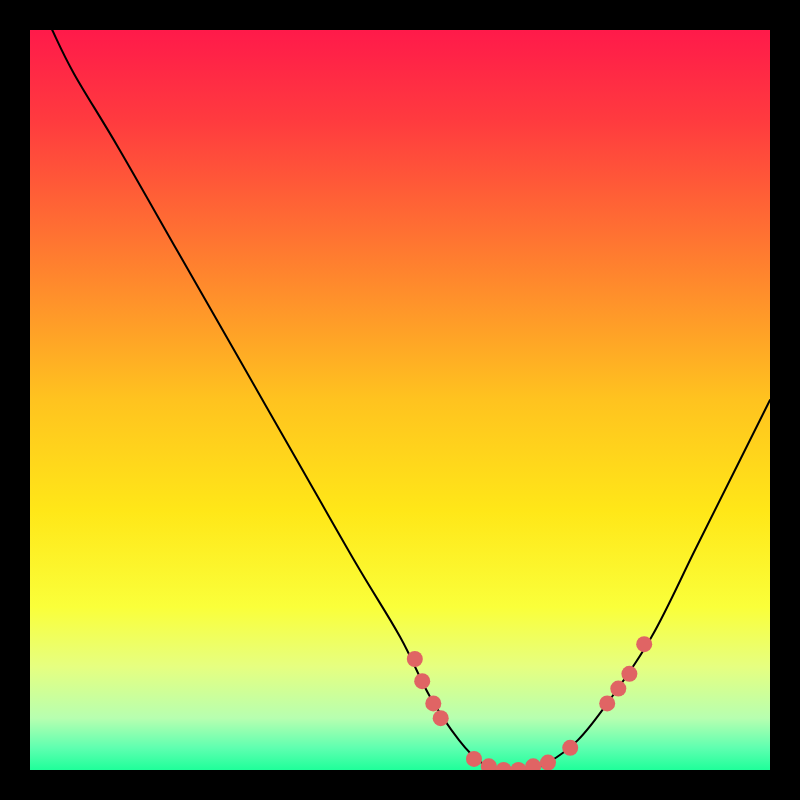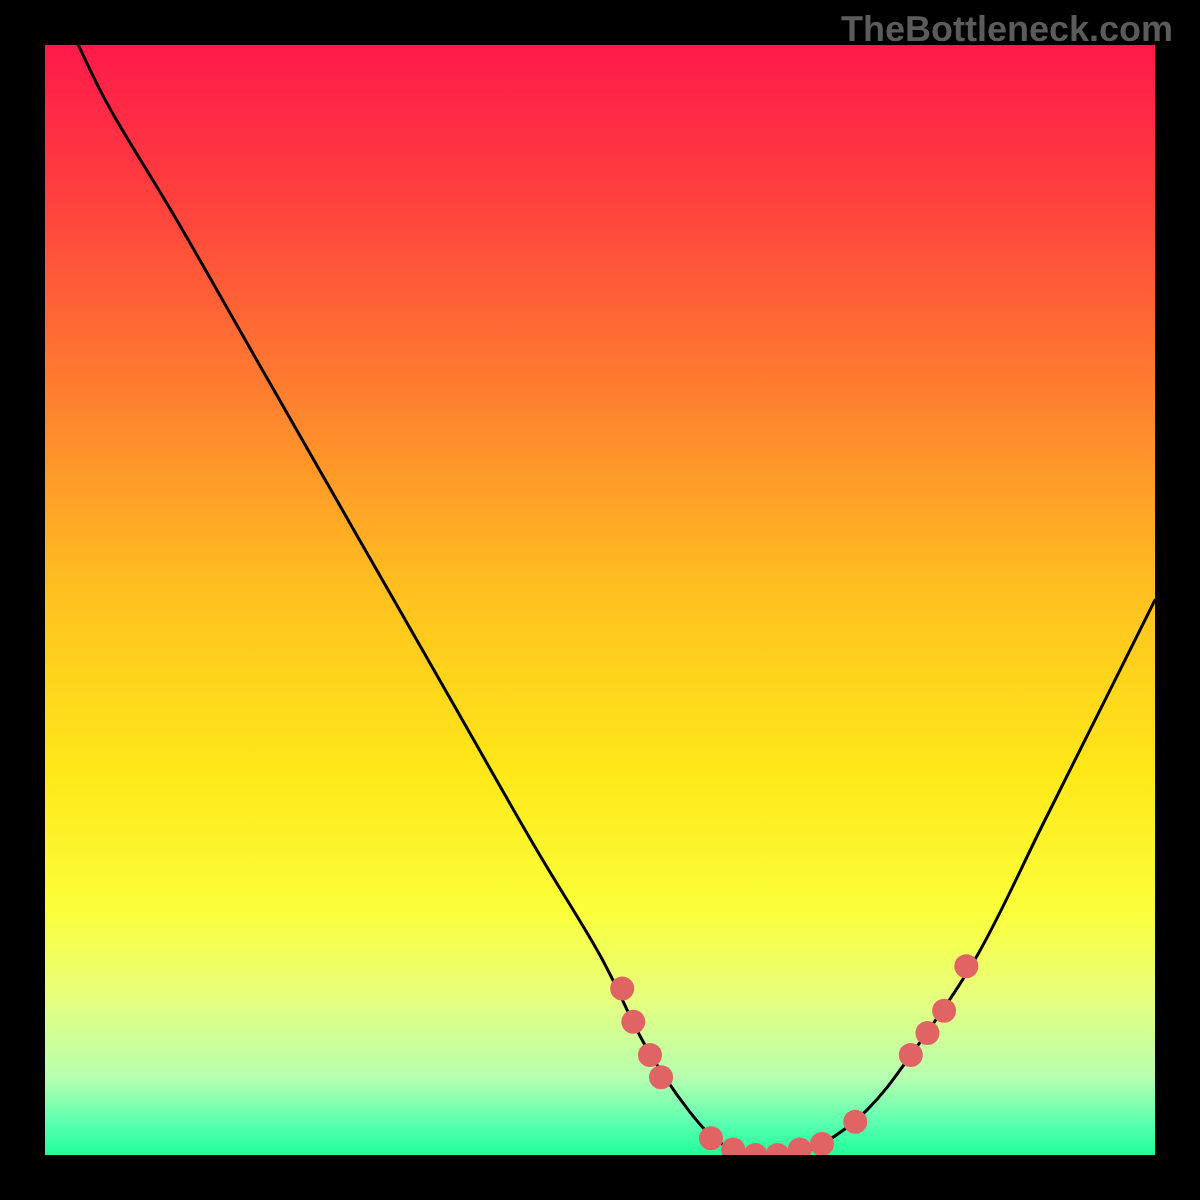--- a/index.html
+++ b/index.html
@@ -35,21 +35,20 @@
     height: 740px;
   }
   svg {
     display: block;
   }
 </style>
 </head>
 <body>
 
 <div class="container">
-  <div class="watermark">TheBottleneck.com</div>
   <div class="plot-area">
     <svg id="chart-svg" width="740" height="740" viewBox="0 0 740 740">
         <defs>
           <linearGradient id="bg-grad" x1="0" y1="0" x2="0" y2="1">
             <stop offset="0%" stop-color="#ff1a4a"></stop>
             <stop offset="12%" stop-color="#ff3a3f"></stop>
             <stop offset="30%" stop-color="#ff7a30"></stop>
             <stop offset="50%" stop-color="#ffc31f"></stop>
             <stop offset="65%" stop-color="#ffe718"></stop>
             <stop offset="78%" stop-color="#faff3a"></stop>

